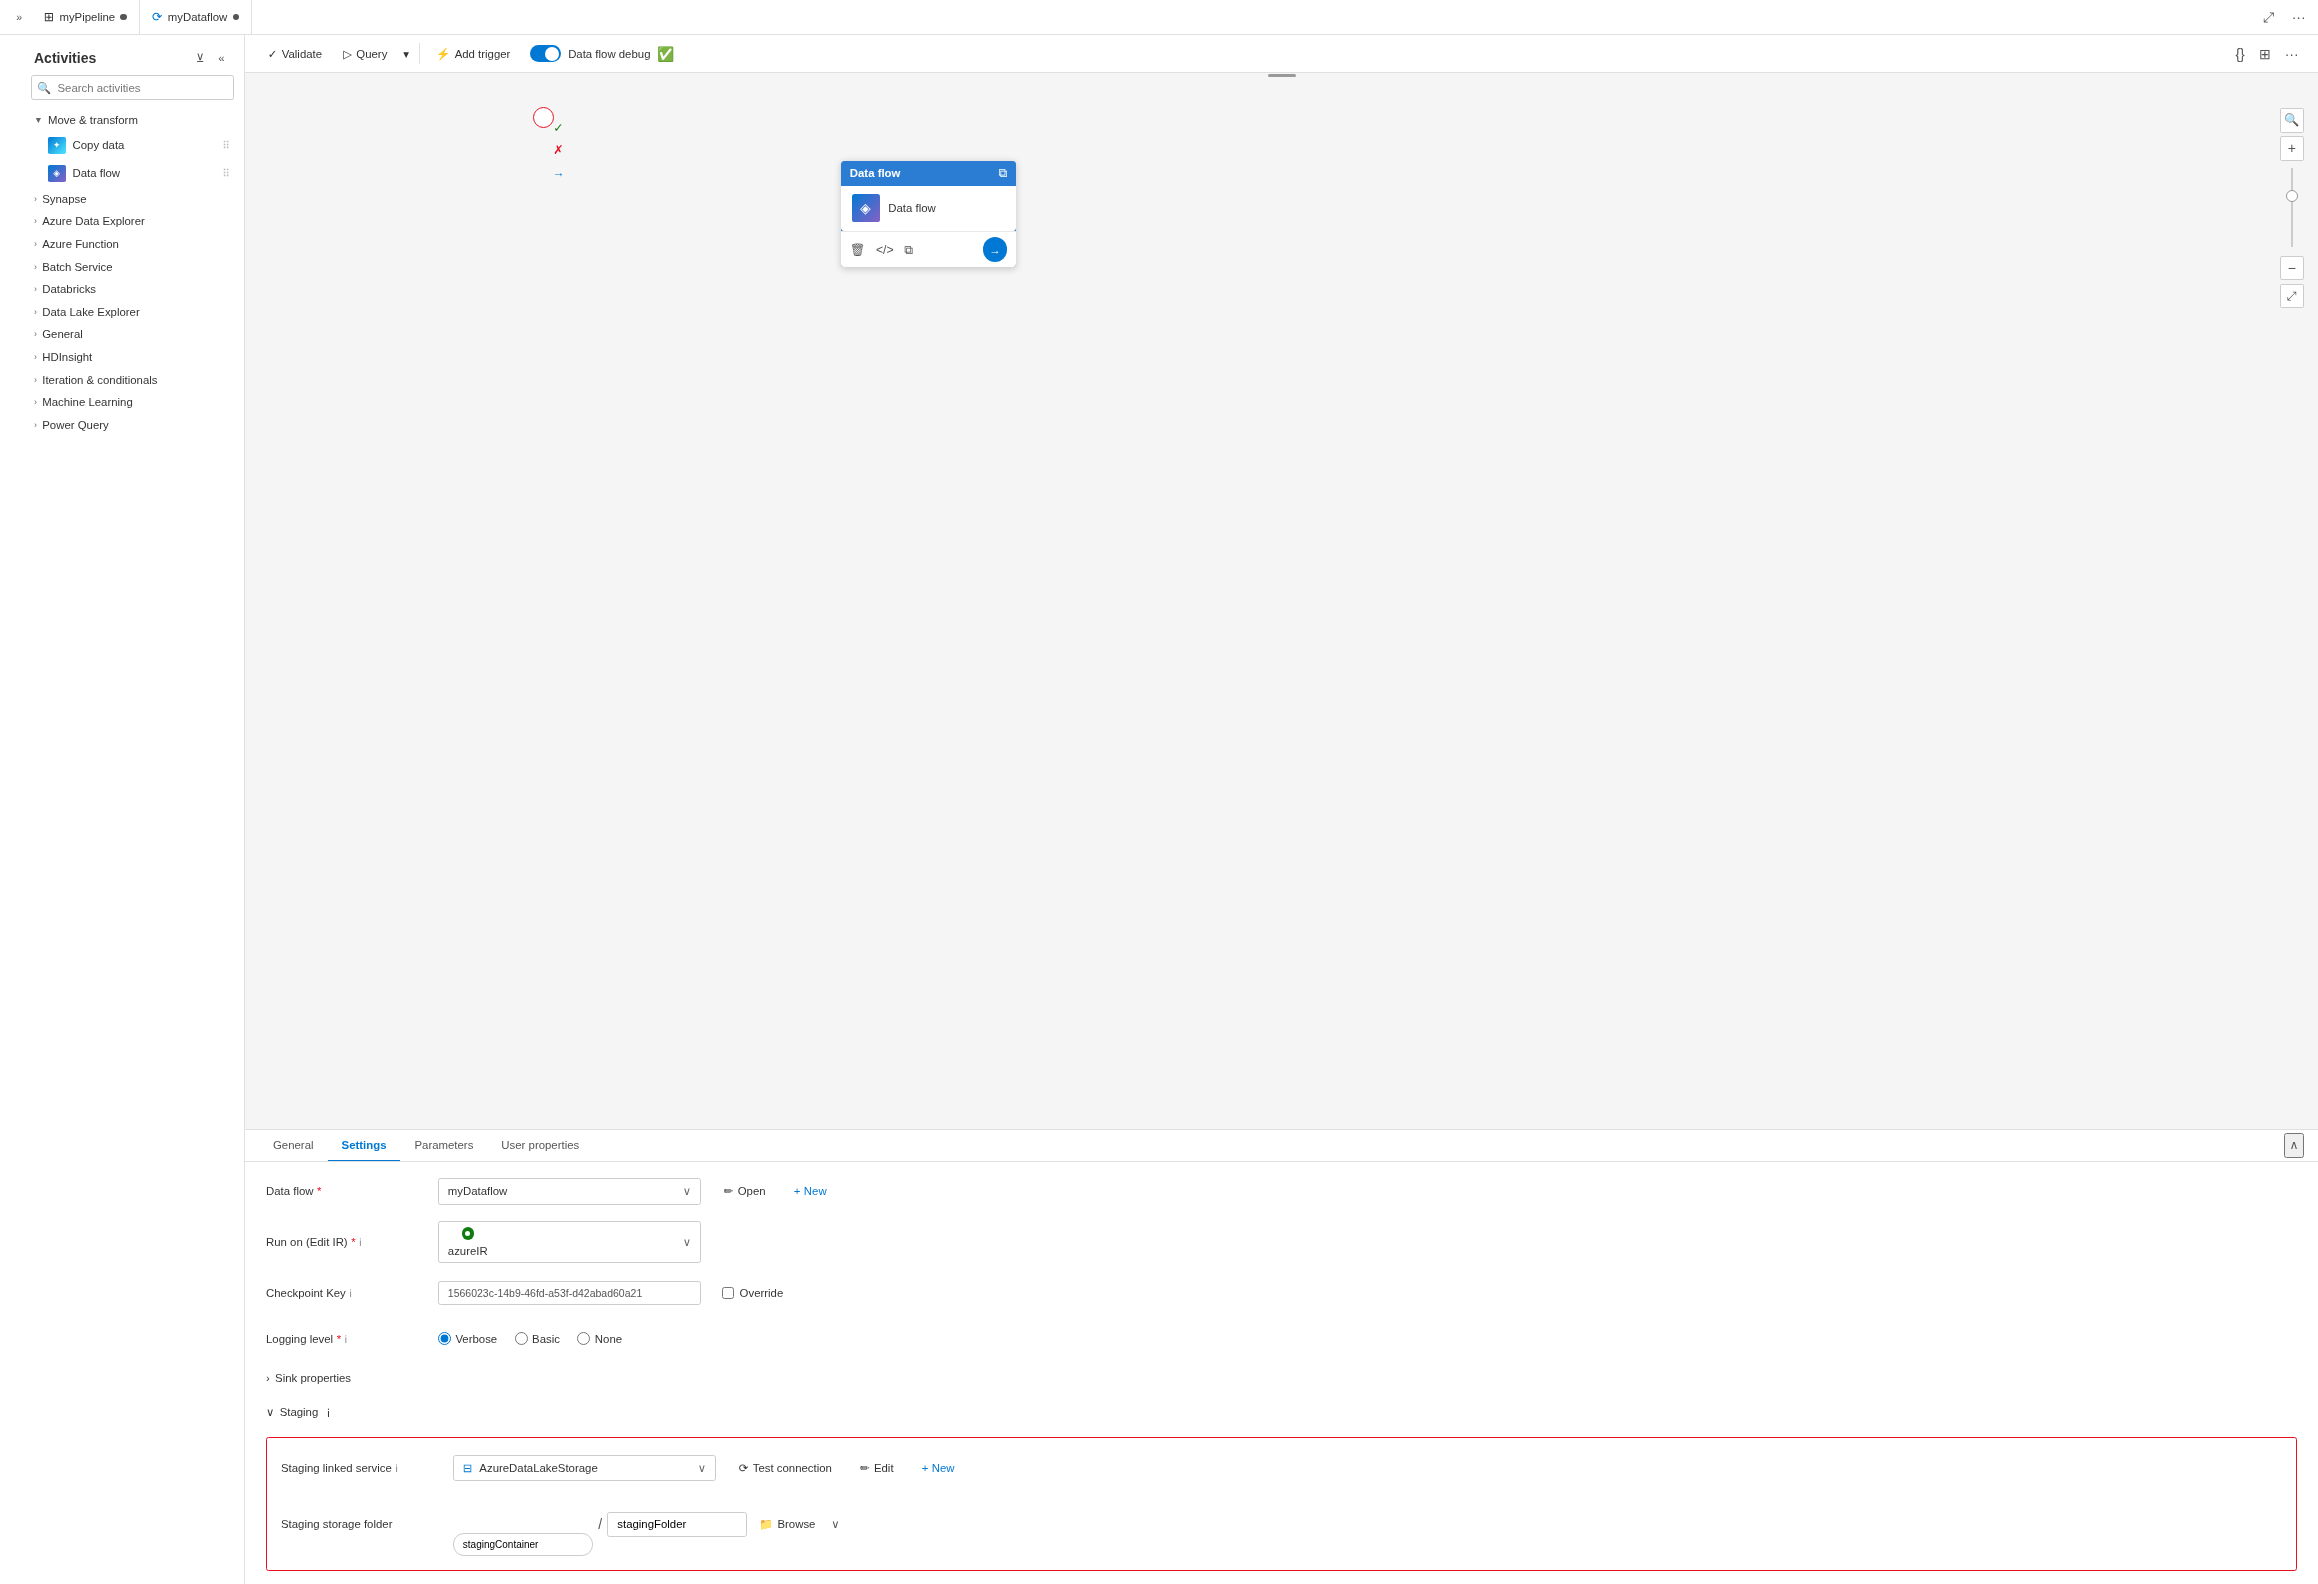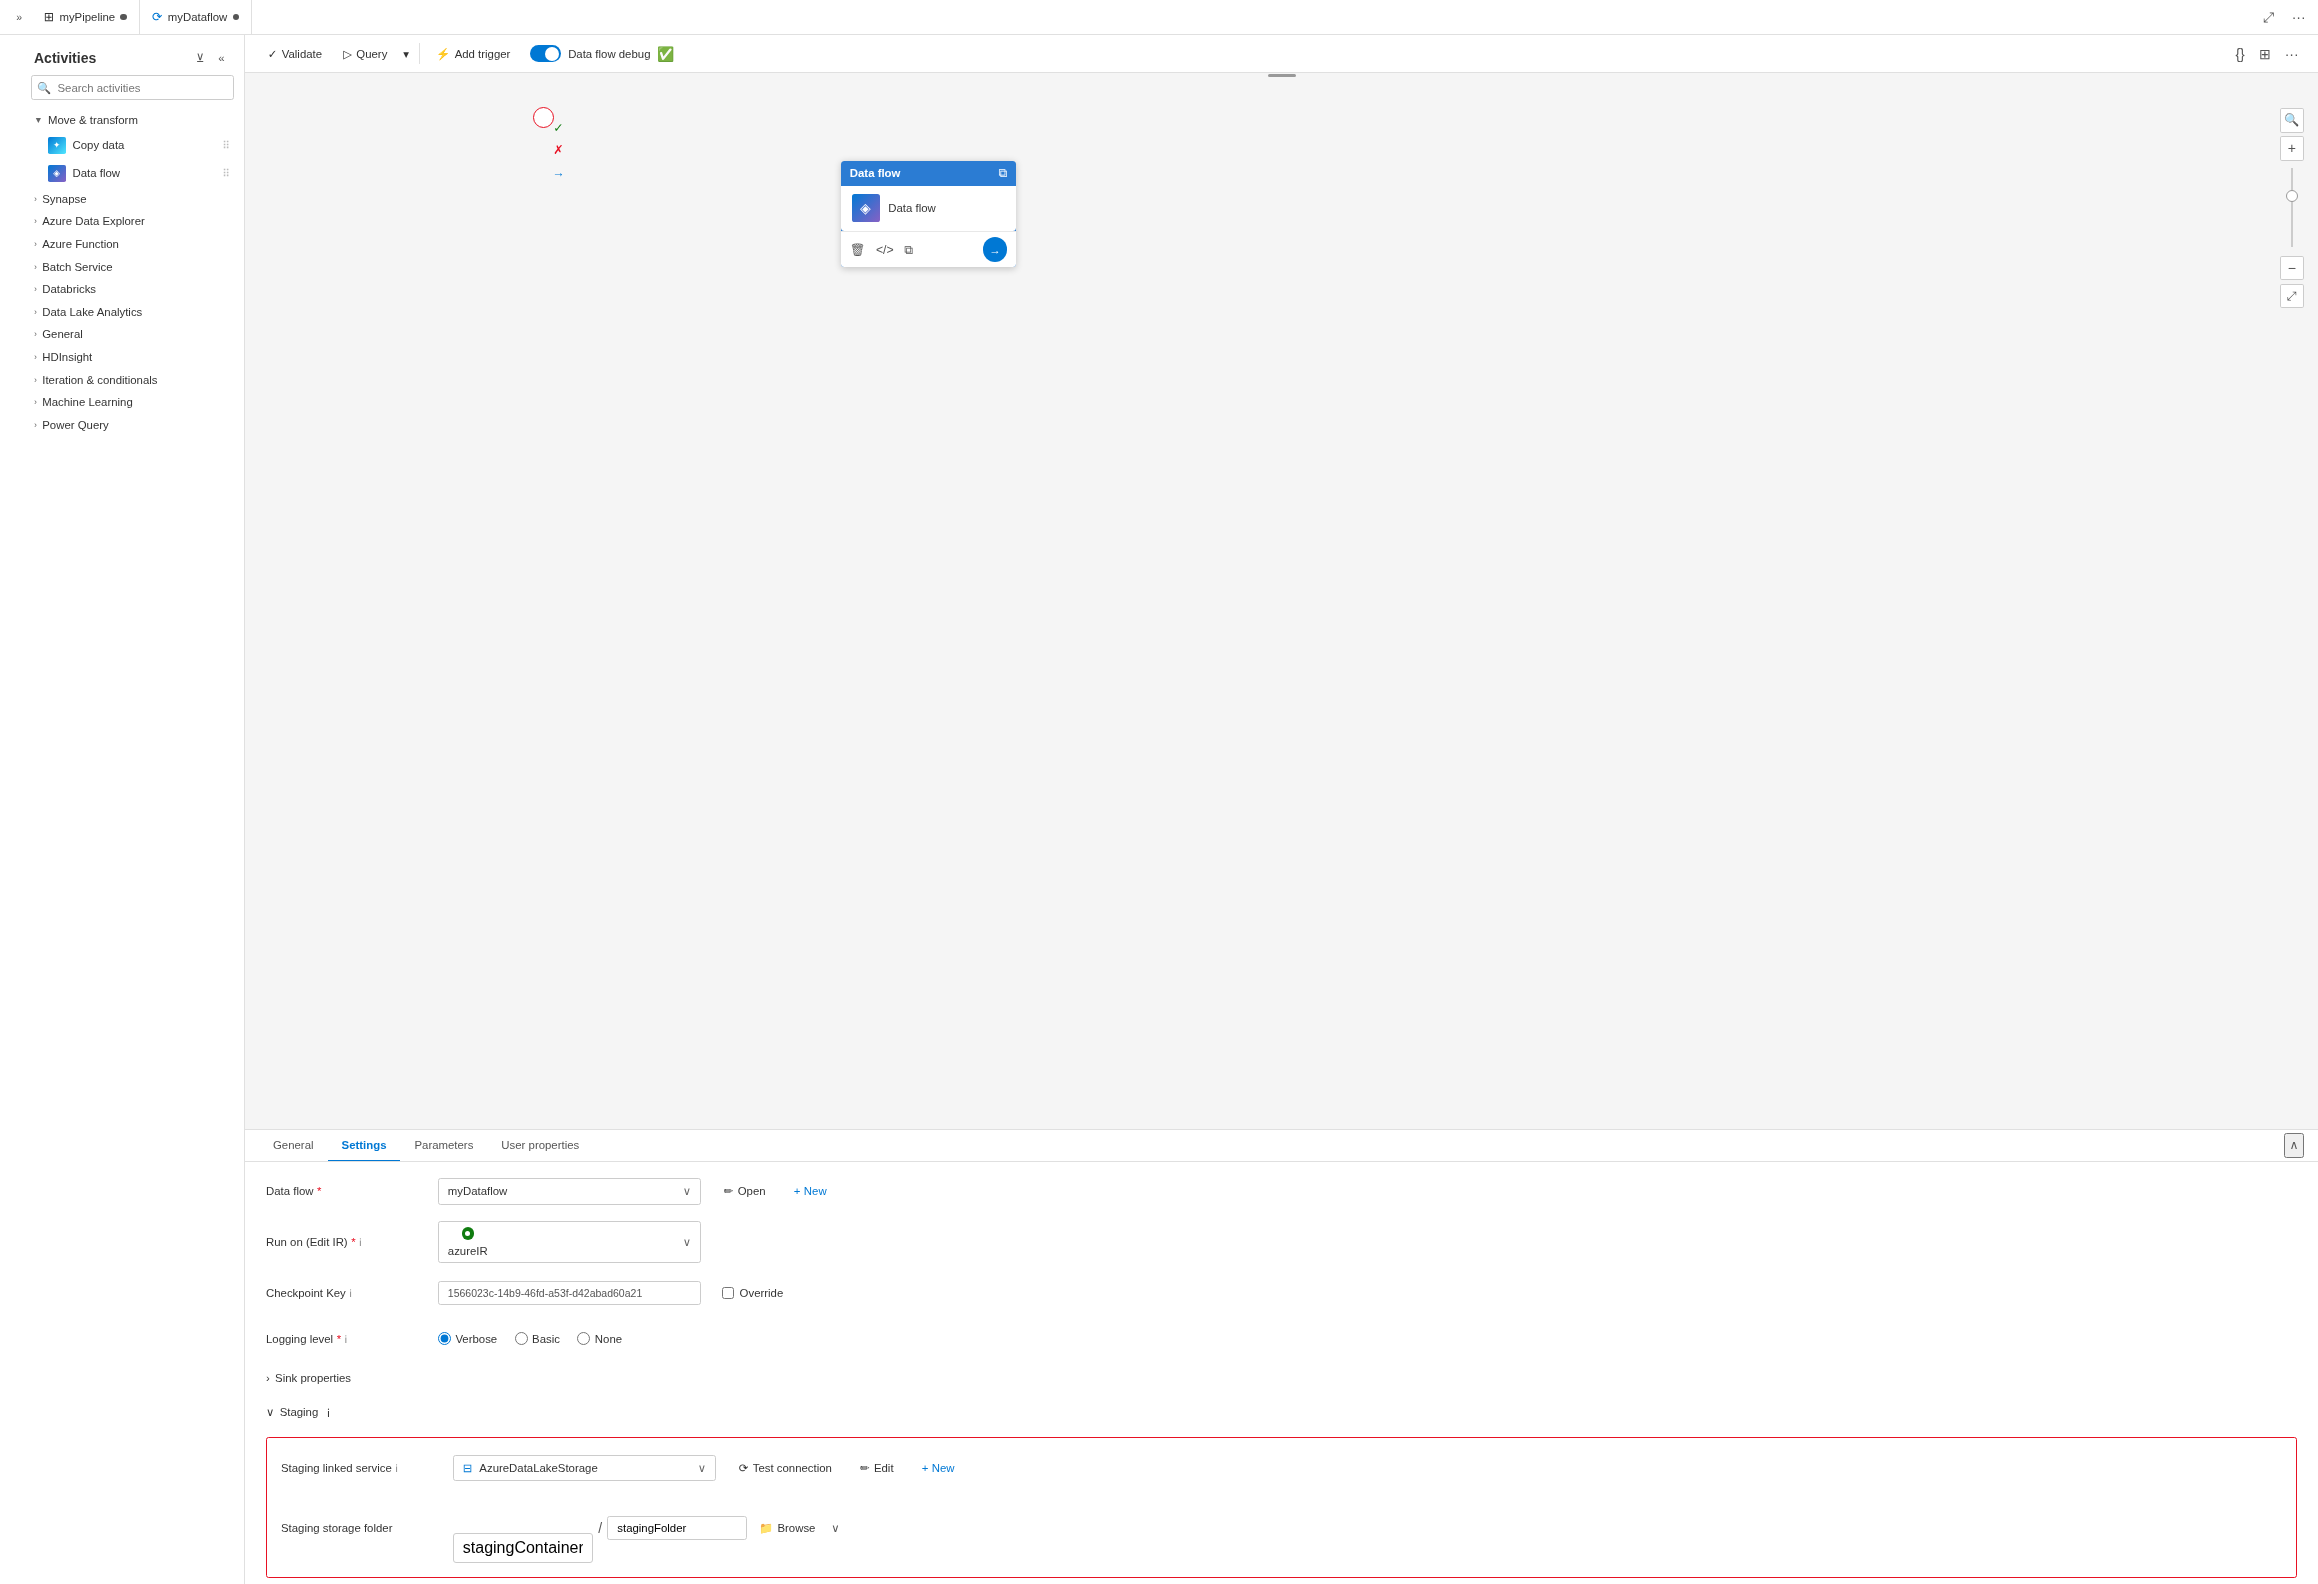--- a/index.html
+++ b/index.html
@@ -193,21 +193,21 @@
       <span>Batch Service</span>
     </div>
 
     <div class="section-header">
       <span class="chevron">›</span>
       <span>Databricks</span>
     </div>
 
     <div class="section-header">
       <span class="chevron">›</span>
-      <span>Data Lake Analytics</span>
+      <span>Data Lake Explorer</span>
     </div>
 
     <div class="section-header">
       <span class="chevron">›</span>
       <span>General</span>
     </div>
 
     <div class="section-header">
       <span class="chevron">›</span>
       <span>HDInsight</span>
@@ -436,21 +436,21 @@
                 <span>New</span>
               </button>
             </div>
           </div>
 
           <div class="staging-field-row">
             <div class="field-label">
               <span>Staging storage folder</span>
             </div>
             <div class="storage-folder-inputs">
-              <input type="text" style="border: 0.9px solid rgb(204, 204, 204); border-radius: 3px; padding: 5.3px 8.8px; font-size: 16px; width: 140px; outline: none; margin-top: 40px;" value="stagingContainer">
+              <input type="text" style="border: 0.9px solid rgb(204, 204, 204); border-radius: 11px; padding: 5.3px 8.8px; font-size: 10px; width: 140px; outline: none; margin-top: 40px;" value="stagingContainer">
               <span class="slash">/</span>
               <input type="text" style="border: 0.9px solid rgb(204, 204, 204); border-radius: 2.6px; padding: 5.3px 8.8px; font-size: 11.4px; width: 140px; outline: none;" value="stagingFolder">
               <button class="browse-btn">
                 <span>📁</span>
                 <span>Browse</span>
               </button>
               <button class="expand-btn">∨</button>
             </div>
           </div>
         </div>

